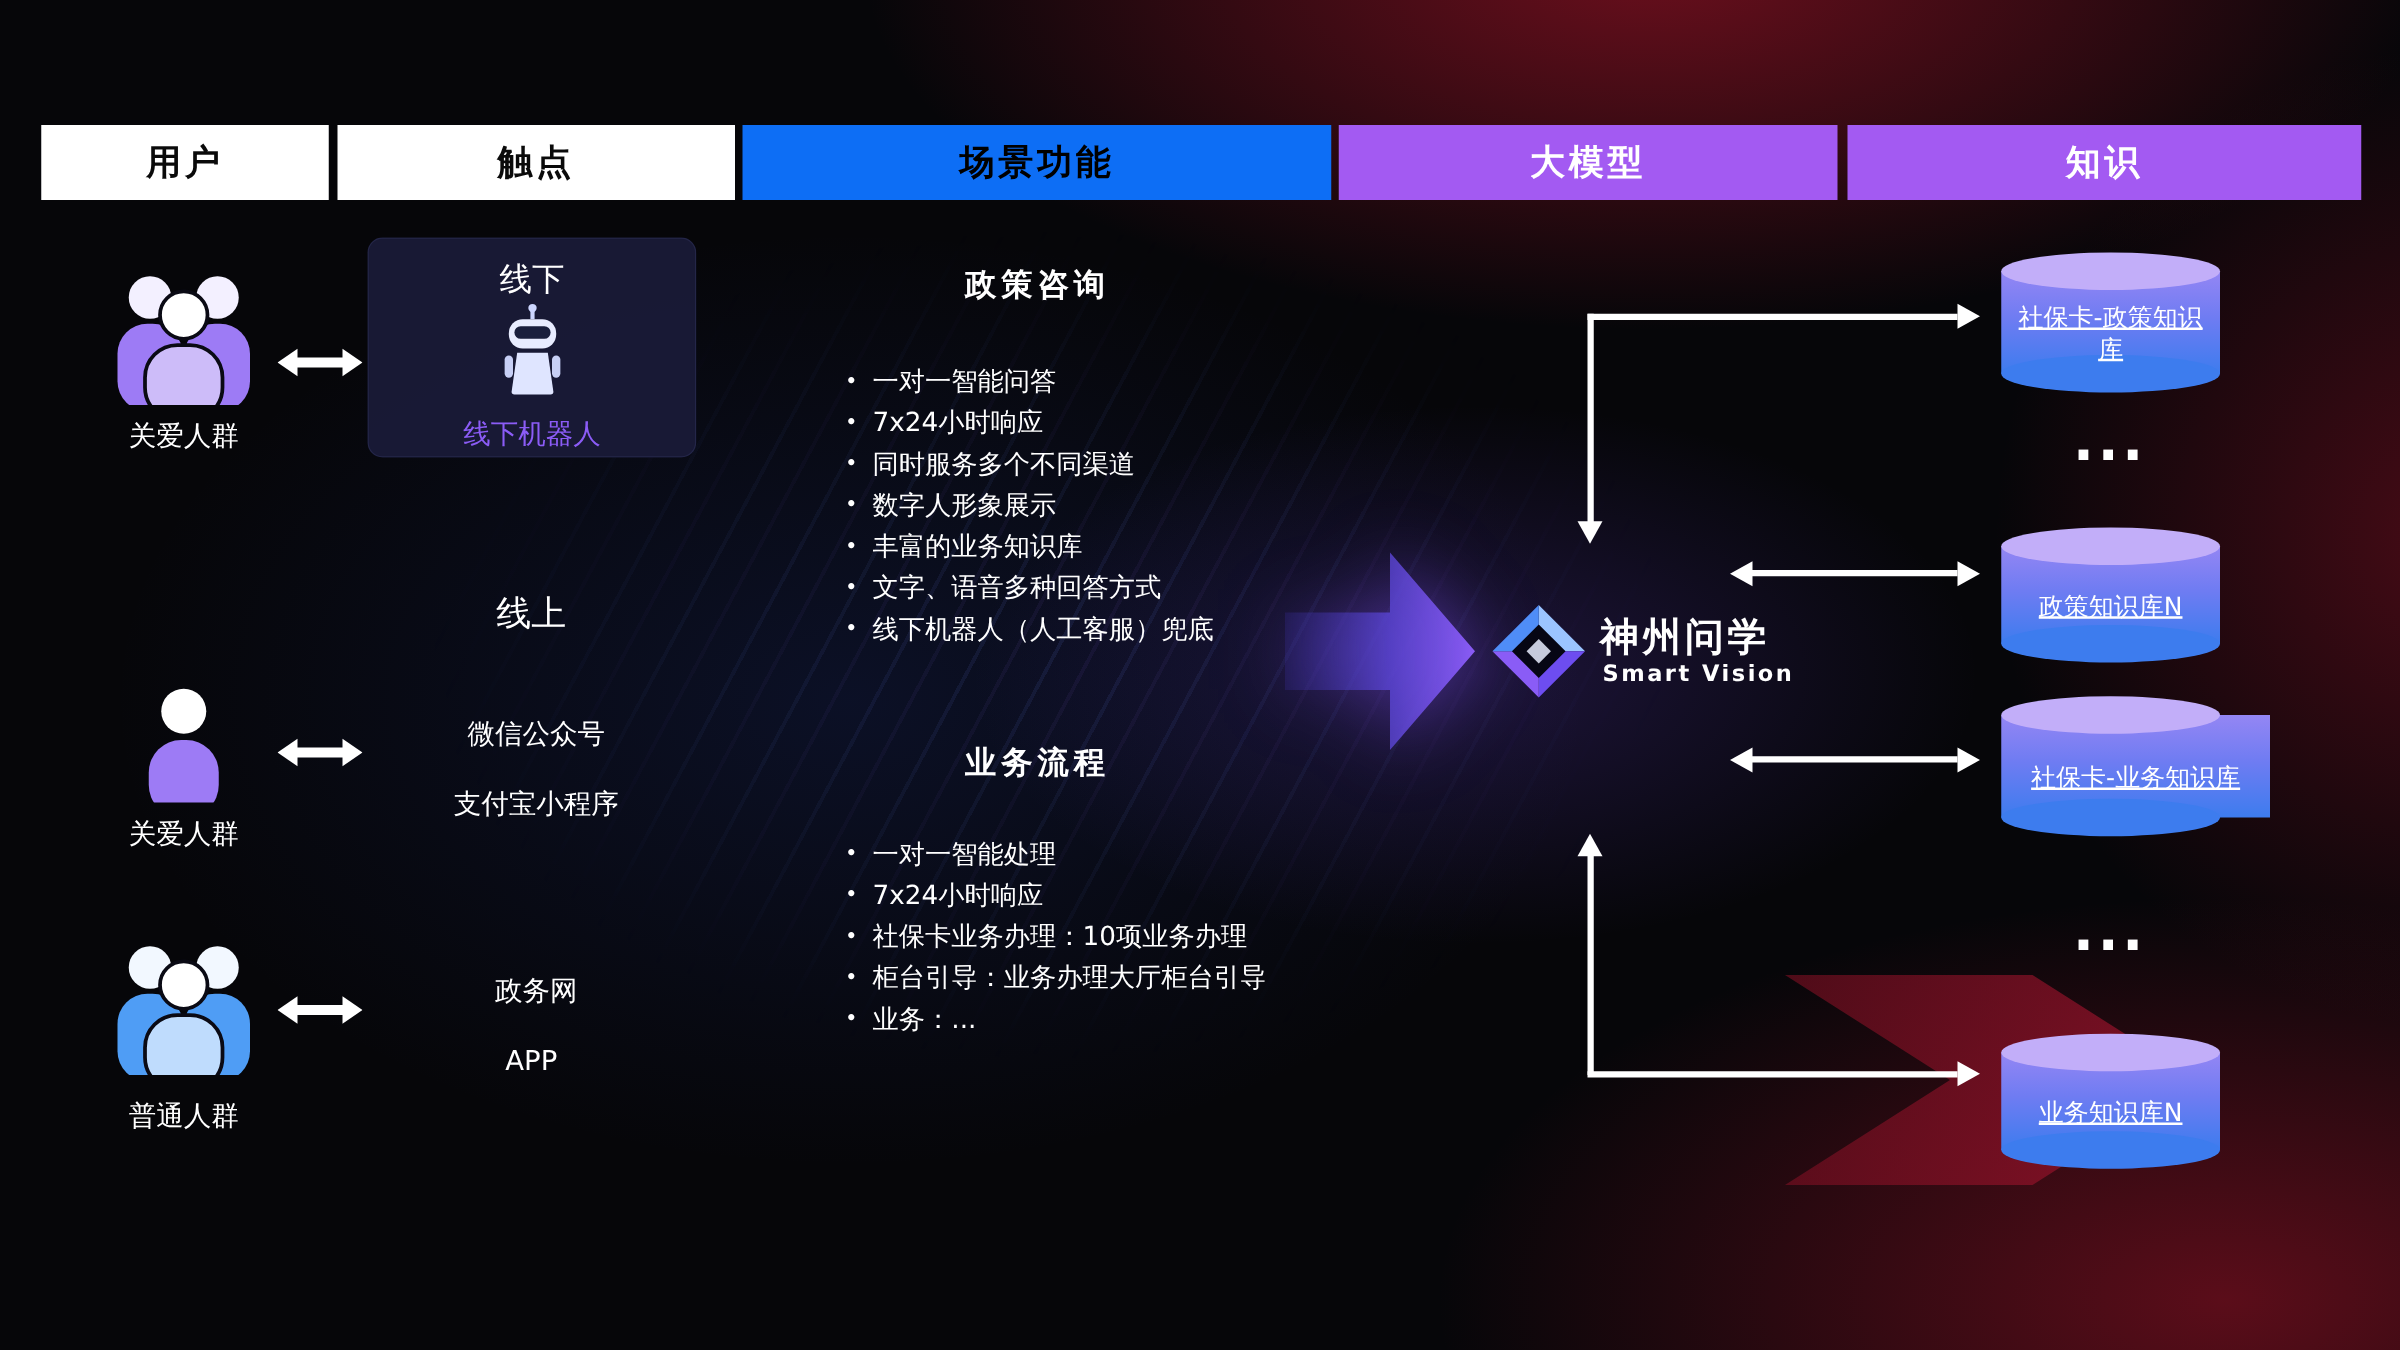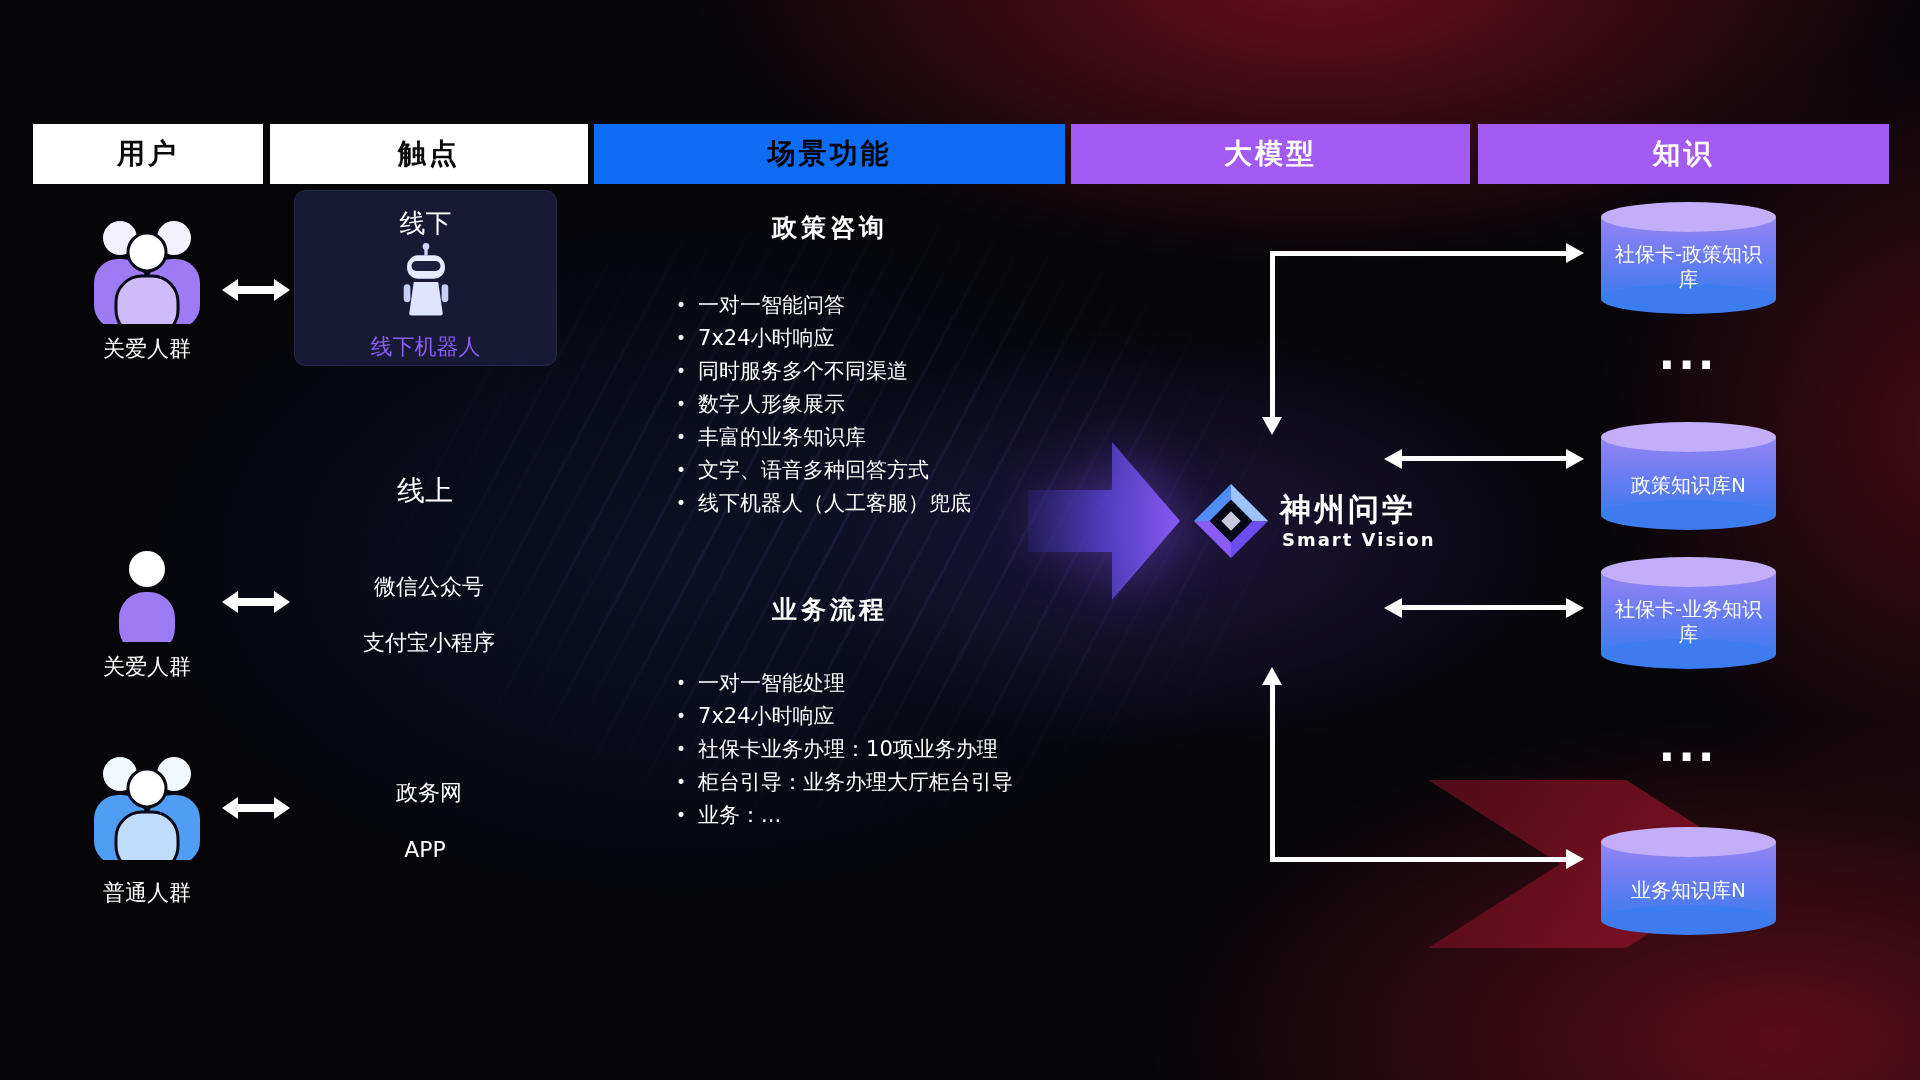--- a/index.html
+++ b/index.html
@@ -24,21 +24,21 @@
       transparent 29px 52px, rgba(150,110,255,0.07) 52px 55px);
     -webkit-mask-image:radial-gradient(640px 430px at 56% 48%, #000 0%, rgba(0,0,0,.5) 45%, transparent 78%);
     mask-image:radial-gradient(640px 430px at 56% 48%, #000 0%, rgba(0,0,0,.5) 45%, transparent 78%);
   }
   .red-chevron {
     position:absolute; left:1428px; top:780px; width:330px; height:168px; z-index:1;
     clip-path:polygon(0% 0%, 60% 0%, 100% 50%, 60% 100%, 0% 100%, 40% 50%);
     background:linear-gradient(100deg,#6e0e1f,#a3142e); opacity:.7;
   }
   .hdr {
-    position:absolute; top:124px; height:60px; z-index:4;
+    position:absolute; top:100px; height:60px; z-index:4;
     display:flex; align-items:center; justify-content:center;
     font-size:28px; font-weight:700; letter-spacing:3px;
   }
   .h-white { background:#ffffff; color:#0a0a0a; }
   .h-blue  { background:#0d6ef5; color:#000000; }
   .h-purple{ background:#a35af2; color:#ffffff; }
 
   .label { position:absolute; color:#fff; white-space:nowrap; z-index:4; }
   .center-x { transform:translateX(-50%); }
 
@@ -67,21 +67,21 @@
   .logo-name { position:absolute; left:1280px; top:489px; color:#fff; font-size:31px; font-weight:700; letter-spacing:3px; z-index:4; }
   .logo-sub  { position:absolute; left:1282px; top:529px; color:#fff; font-size:18px; font-weight:600; letter-spacing:2px; z-index:4; }
 
   .cyl { position:absolute; width:175px; z-index:3; left:1601px; }
   .cyl .c-top  { position:absolute; left:0; top:0; width:175px; height:30px; border-radius:50%; background:#c2aef9; z-index:2; }
   .cyl .c-body { position:absolute; left:0; top:15px; right:0; bottom:15px; z-index:1;
                  background:linear-gradient(180deg,#9486f4 0%,#6f7cf2 45%,#3d7cee 100%); }
   .cyl .c-bot  { position:absolute; left:0; bottom:0; width:175px; height:30px; border-radius:50%; background:#3d7cee; z-index:1; }
   .cyl .c-label{ position:absolute; left:8px; right:8px; top:26px; bottom:8px; z-index:3;
                  display:flex; align-items:center; justify-content:center; text-align:center;
-                 color:#fff; font-size:20px; line-height:1.25; }
+                 color:#fff; font-size:20px; line-height:1.25;text-decoration:underline; }
   .dots { position:absolute; color:#fff; font-size:44px; font-weight:700; letter-spacing:3px; line-height:1; transform:translateX(-50%); z-index:3; }
 
   .wl { position:absolute; background:#fff; z-index:3; }
   .ah { position:absolute; width:0; height:0; z-index:3; }
   .ah.right { border-top:10px solid transparent; border-bottom:10px solid transparent; border-left:18px solid #fff; }
   .ah.left  { border-top:10px solid transparent; border-bottom:10px solid transparent; border-right:18px solid #fff; }
   .ah.down  { border-left:10px solid transparent; border-right:10px solid transparent; border-top:18px solid #fff; }
   .ah.up    { border-left:10px solid transparent; border-right:10px solid transparent; border-bottom:18px solid #fff; }
 </style>
 </head>
@@ -281,21 +281,21 @@
     <div class="c-bot"></div>
     <div class="c-label">社保卡-政策知识库</div>
   </div>
   <div class="dots" style="left:1688px;top:332px;">...</div>
   <div class="cyl" style="top:422px;height:108px;">
     <div class="c-top"></div>
     <div class="c-body"></div>
     <div class="c-bot"></div>
     <div class="c-label">政策知识库N</div>
   </div>
-  <div class="cyl" style="top:557px;height:112px;">
+  <div class="cyl" style="top:557px;height:112px;padding-left:40px;">
     <div class="c-top"></div>
     <div class="c-body"></div>
     <div class="c-bot"></div>
     <div class="c-label">社保卡-业务知识库</div>
   </div>
   <div class="dots" style="left:1688px;top:724px;">...</div>
   <div class="cyl" style="top:827px;height:108px;">
     <div class="c-top"></div>
     <div class="c-body"></div>
     <div class="c-bot"></div>

